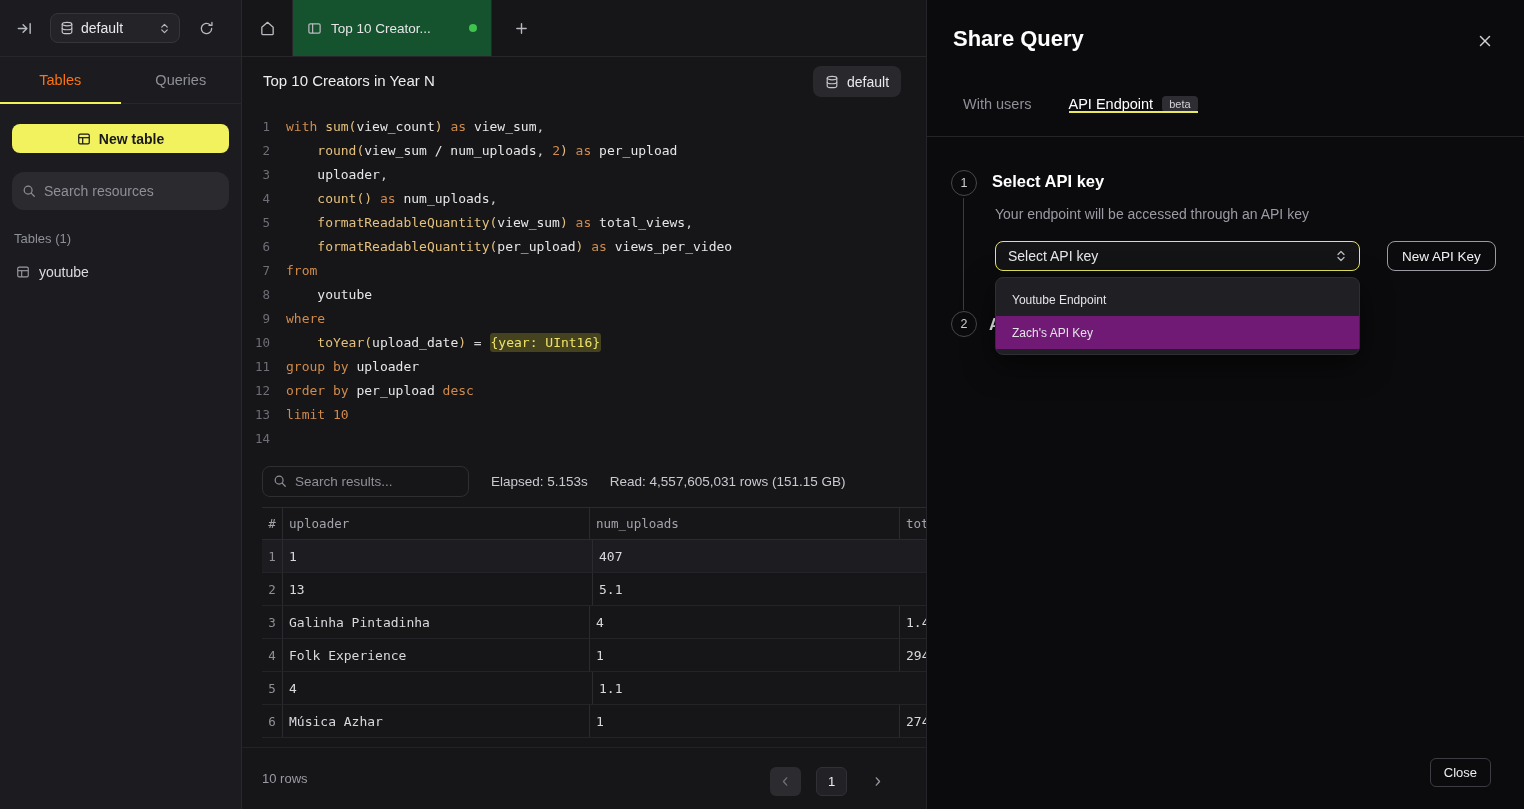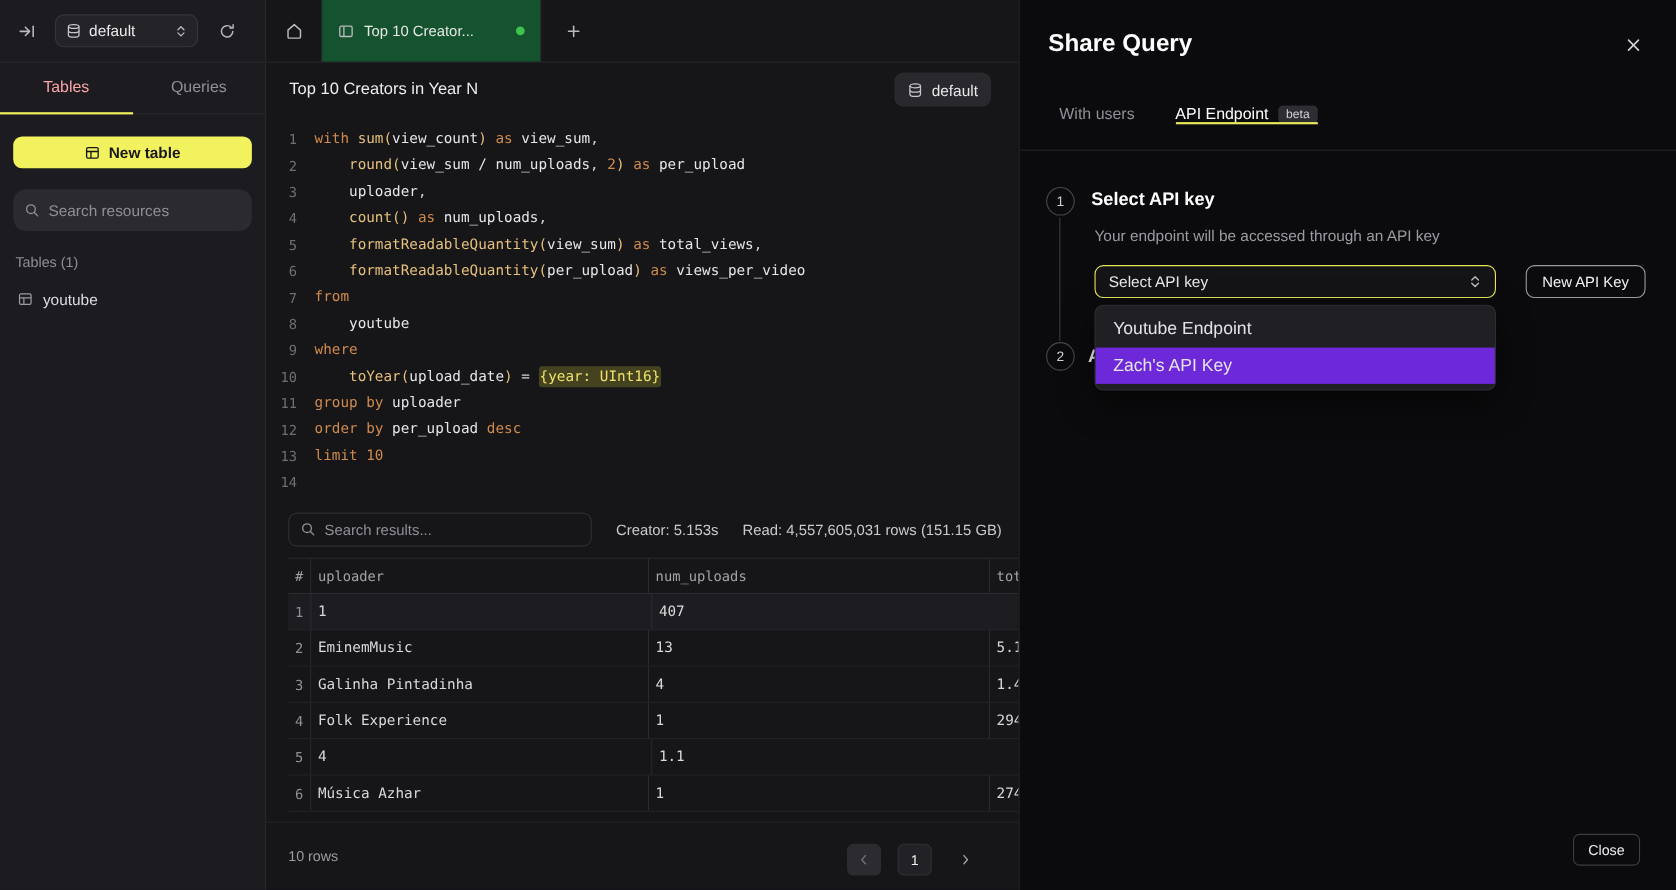--- a/index.html
+++ b/index.html
@@ -12,21 +12,21 @@
   .app{position:relative;width:1524px;height:809px;background:#161619;overflow:hidden;color:#e9e9ec;font-size:14px}
 
   
   .sidebar{position:absolute;left:0;top:0;width:242px;height:100%;background:#1c1c20;border-right:1px solid #28282d;z-index:2}
   .sidebar-topbar{height:57px;display:flex;align-items:center;gap:14px;padding:0 12px;border-bottom:1px solid #26262b}
   .icon-btn{width:24px;height:24px;display:flex;align-items:center;justify-content:center;color:#b9b9c0}
   .db-select{height:30px;width:130px;background:#232328;border:1px solid #35353b;border-radius:8px;display:flex;align-items:center;gap:7px;padding:0 9px;font-size:14px;color:#e9e9ec}
   .db-select .lbl{flex:1;text-align:left}
   .sidebar-tabs{height:47px;display:flex;border-bottom:1px solid #26262b}
   .s-tab{flex:1;display:flex;align-items:center;justify-content:center;font-size:14.5px;color:#8f8f98;position:relative;cursor:pointer}
-  .s-tab.active{color:#fca5a5}
+  .s-tab.active{color:#f97316}
   .s-tab.active::after{content:"";position:absolute;left:0;right:0;bottom:-1px;height:2px;background:#f1f15c}
   .sidebar-body{padding:20px 12px}
   .new-table-btn{width:100%;height:29px;background:#f2f25f;border-radius:8px;color:#18181b;font-size:14px;font-weight:600;display:flex;align-items:center;justify-content:center;gap:8px}
   .search-box{margin-top:19px;height:38px;background:#2a2a2f;border-radius:12px;display:flex;align-items:center;gap:8px;padding:0 10px;color:#8f8f98}
   .search-box input{flex:1;color:#e9e9ec;font-size:14px;min-width:0}
   .search-box input::placeholder{color:#8f8f98}
   .section-label{margin:21px 2px 0;font-size:13px;color:#8f8f98}
   .table-item{margin-top:13px;height:26px;display:flex;align-items:center;gap:9px;padding:0 4px;border-radius:6px;color:#dcdce0;font-size:14px;cursor:pointer}
   .table-item svg{color:#9a9aa2}
 
@@ -50,21 +50,21 @@
   .editor-code{margin-left:16px}
   .code-line{height:24px;line-height:24px;white-space:pre}
   .tok-kw{color:#d08b4c}
   .tok-fn{color:#e5c07b}
   .tok-id{color:#e6e6e8}
   .tok-pn{color:#cfcfd4}
   .tok-num{color:#d08b4c}
   .tok-prm{color:#efe26a;background:#45431f;border-radius:3px;padding:2px 1px}
 
   .results-toolbar{position:absolute;top:464px;left:0;right:0;height:34px;display:flex;align-items:center;padding-left:20px;gap:22px}
-  .results-search{width:276px;height:31px;border:1px solid #2e2e33;border-radius:8px;display:flex;align-items:center;gap:8px;padding:0 10px;color:#8f8f98}
+  .results-search{width:207px;height:31px;border:1px solid #2e2e33;border-radius:8px;display:flex;align-items:center;gap:8px;padding:0 10px;color:#8f8f98}
   .results-search input{flex:1;color:#e9e9ec;font-size:13.5px;min-width:0}
   .results-search input::placeholder{color:#8f8f98}
   .stat{font-size:13.5px;color:#c9c9cf;white-space:nowrap}
 
   .results-table{position:absolute;top:507px;left:20px;width:960px}
   .cell{font-family:"DejaVu Sans Mono",monospace;display:flex;align-items:center;padding:0 6px;overflow:hidden;white-space:nowrap}
   .thead{display:flex;height:33px;border-top:1px solid #2a2a2f;border-bottom:1px solid #2a2a2f}
   .thead .cell{color:#a3a3ab;font-size:12.5px}
   .col-num{width:21px;flex:none;justify-content:center;padding:0 2px;border-right:1px solid #2a2a2f}
   .col-uploader{width:307px;flex:none;border-right:1px solid #2a2a2f}
@@ -98,22 +98,22 @@
   .step1-circle{left:24px;top:170px}
   .step2-circle{left:24px;top:311px}
   .step-title{position:absolute;left:65px;top:172px;font-size:16.5px;font-weight:700;color:#fff}
   .step-desc{position:absolute;left:68px;top:206px;font-size:14px;color:#9b9ba3}
   .sp-controls{position:absolute;left:68px;top:241px;display:flex;gap:27px;align-items:center}
   .api-select{width:365px;height:30px;border:1px solid #e7e75e;border-radius:8px;background:#141417;display:flex;align-items:center;justify-content:space-between;padding:0 12px;font-size:14px;color:#e8e8eb}
   .api-select .chev{color:#b9b9c0}
   .new-key-btn{height:30px;padding:0 14px;border:1px solid #9a9aa2;border-radius:8px;font-size:13.5px;color:#f2f2f4;display:flex;align-items:center;white-space:nowrap}
   .step2-partial{position:absolute;left:62px;top:315px;font-size:16.5px;font-weight:700;color:#fff;z-index:1}
   .api-menu{position:absolute;left:68px;top:277px;width:365px;background:#1f1f24;border:1px solid #2e2e34;border-radius:8px;box-shadow:0 10px 30px rgba(0,0,0,.55);padding:5px 0;z-index:3}
-  .menu-item{height:33px;display:flex;align-items:center;padding:0 16px;font-size:16px;color:#e4e4e8;cursor:pointer}
-  .menu-item.hl{background:#6d28d9}
+  .menu-item{height:33px;display:flex;align-items:center;padding:0 16px;font-size:12px;color:#e4e4e8;cursor:pointer}
+  .menu-item.hl{background:#701a75}
   .sp-close-btn{position:absolute;right:33px;bottom:22px;height:29px;padding:0 13px;border:1px solid #3c3c43;border-radius:6px;font-size:13px;color:#ededf0;display:flex;align-items:center}
 </style>
 </head>
 <body>
 
 <div class="app">
 
   <aside class="sidebar">
     <div class="sidebar-topbar">
       <button class="icon-btn">
@@ -249,40 +249,39 @@
     </div>
 
     <div class="results-toolbar">
       <div class="results-search">
         <svg width="14" height="14" viewBox="0 0 16 16" fill="none" stroke="currentColor" stroke-width="1.4" stroke-linecap="round">
           <circle cx="7" cy="7" r="4.5"></circle>
             <path d="M10.5 10.5L14 14"></path>
         </svg>
         <input type="text" placeholder="Search results..." style="">
       </div>
-      <span class="stat">Creator: 5.153s</span>
+      <span class="stat">Elapsed: 5.153s</span>
       <span class="stat">Read: 4,557,605,031 rows (151.15 GB)</span>
     </div>
 
     <div class="results-table">
       <div class="thead">
           <div class="cell col-num">#</div>
           <div class="cell col-uploader">uploader</div>
           <div class="cell col-uploads">num_uploads</div>
           <div class="cell col-total">total_views</div>
         </div>
       <div class="tbody">
           <div class="trow sel">
             <div class="cell col-num rownum">1</div>
             <div class="cell col-uploads">1</div>
             <div class="cell col-total">407</div>
           </div>
           <div class="trow">
             <div class="cell col-num rownum">2</div>
-            <div class="cell col-uploader">EminemMusic</div>
             <div class="cell col-uploads">13</div>
             <div class="cell col-total">5.1</div>
           </div>
           <div class="trow">
             <div class="cell col-num rownum">3</div>
             <div class="cell col-uploader">Galinha Pintadinha</div>
             <div class="cell col-uploads">4</div>
             <div class="cell col-total">1.4</div>
           </div>
           <div class="trow">

